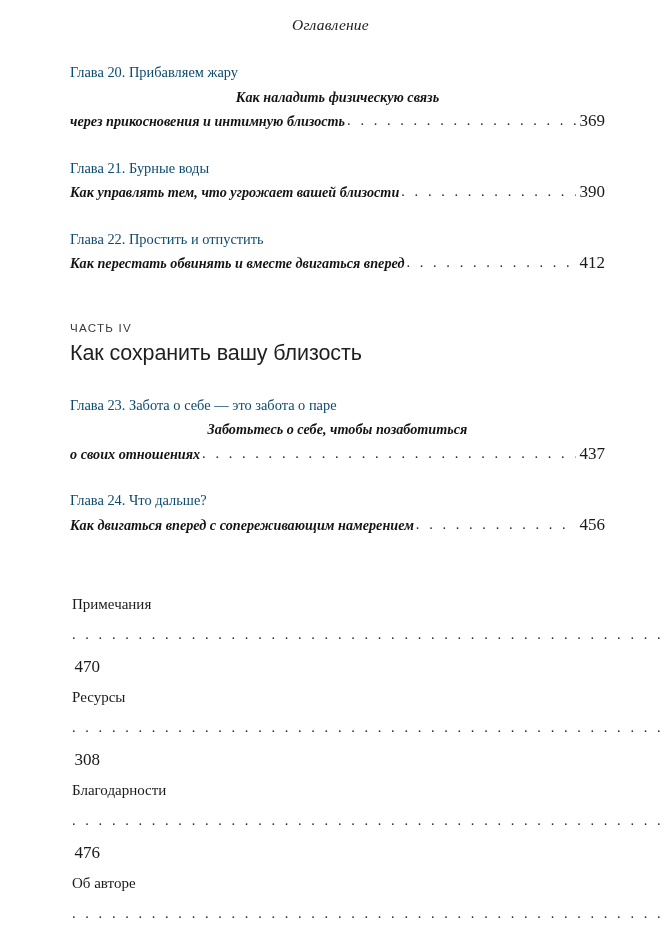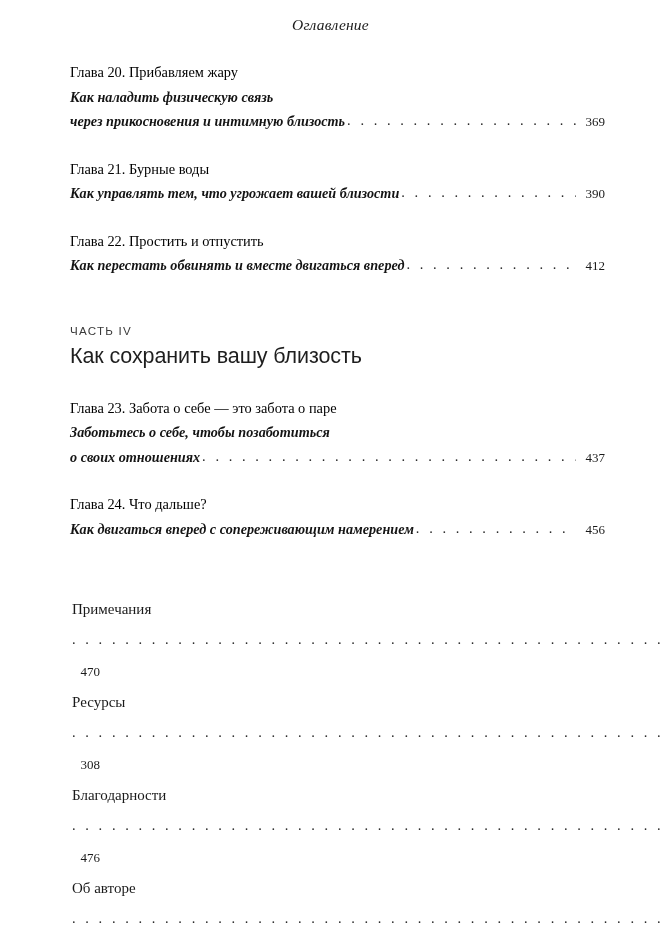--- a/index.html
+++ b/index.html
@@ -39,21 +39,21 @@
     width: 535px;
   }
 
   
   .entry {
     margin-bottom: 12px;
   }
   .entry-title {
     font-size: 14.4px;
     line-height: 24.5px;
-    color: #000000;
+    color: #0c4a6e;
     white-space: nowrap;
   }
   .entry-sub {
     font-style: italic;
     font-weight: 600;
     font-size: 14.2px;
     line-height: 24.5px;
     color: #141414;
   }
 
@@ -78,30 +78,31 @@
     font-weight: normal;
     font-size: 14.4px;
     letter-spacing: 3.05px;
     color: #2a2a2a;
     transform: translateY(-1px);
   }
   .leader-row .lr-page {
     flex: 0 0 auto;
     font-style: normal;
     font-weight: normal;
-    font-size: 13px;
+    font-size: 17px;
     color: #1a1a1a;
     text-align: right;
     min-width: 26px;
     padding-left: 2px;
   }
 
   
   .plain-line {
     white-space: nowrap;
+    text-align: center;
   }
 
   
   .part-block {
     margin-top: 44px;
     margin-bottom: 26px;
   }
   .part-kicker {
     font-family: "Liberation Sans", "DejaVu Sans", sans-serif;
     font-size: 11.6px;

